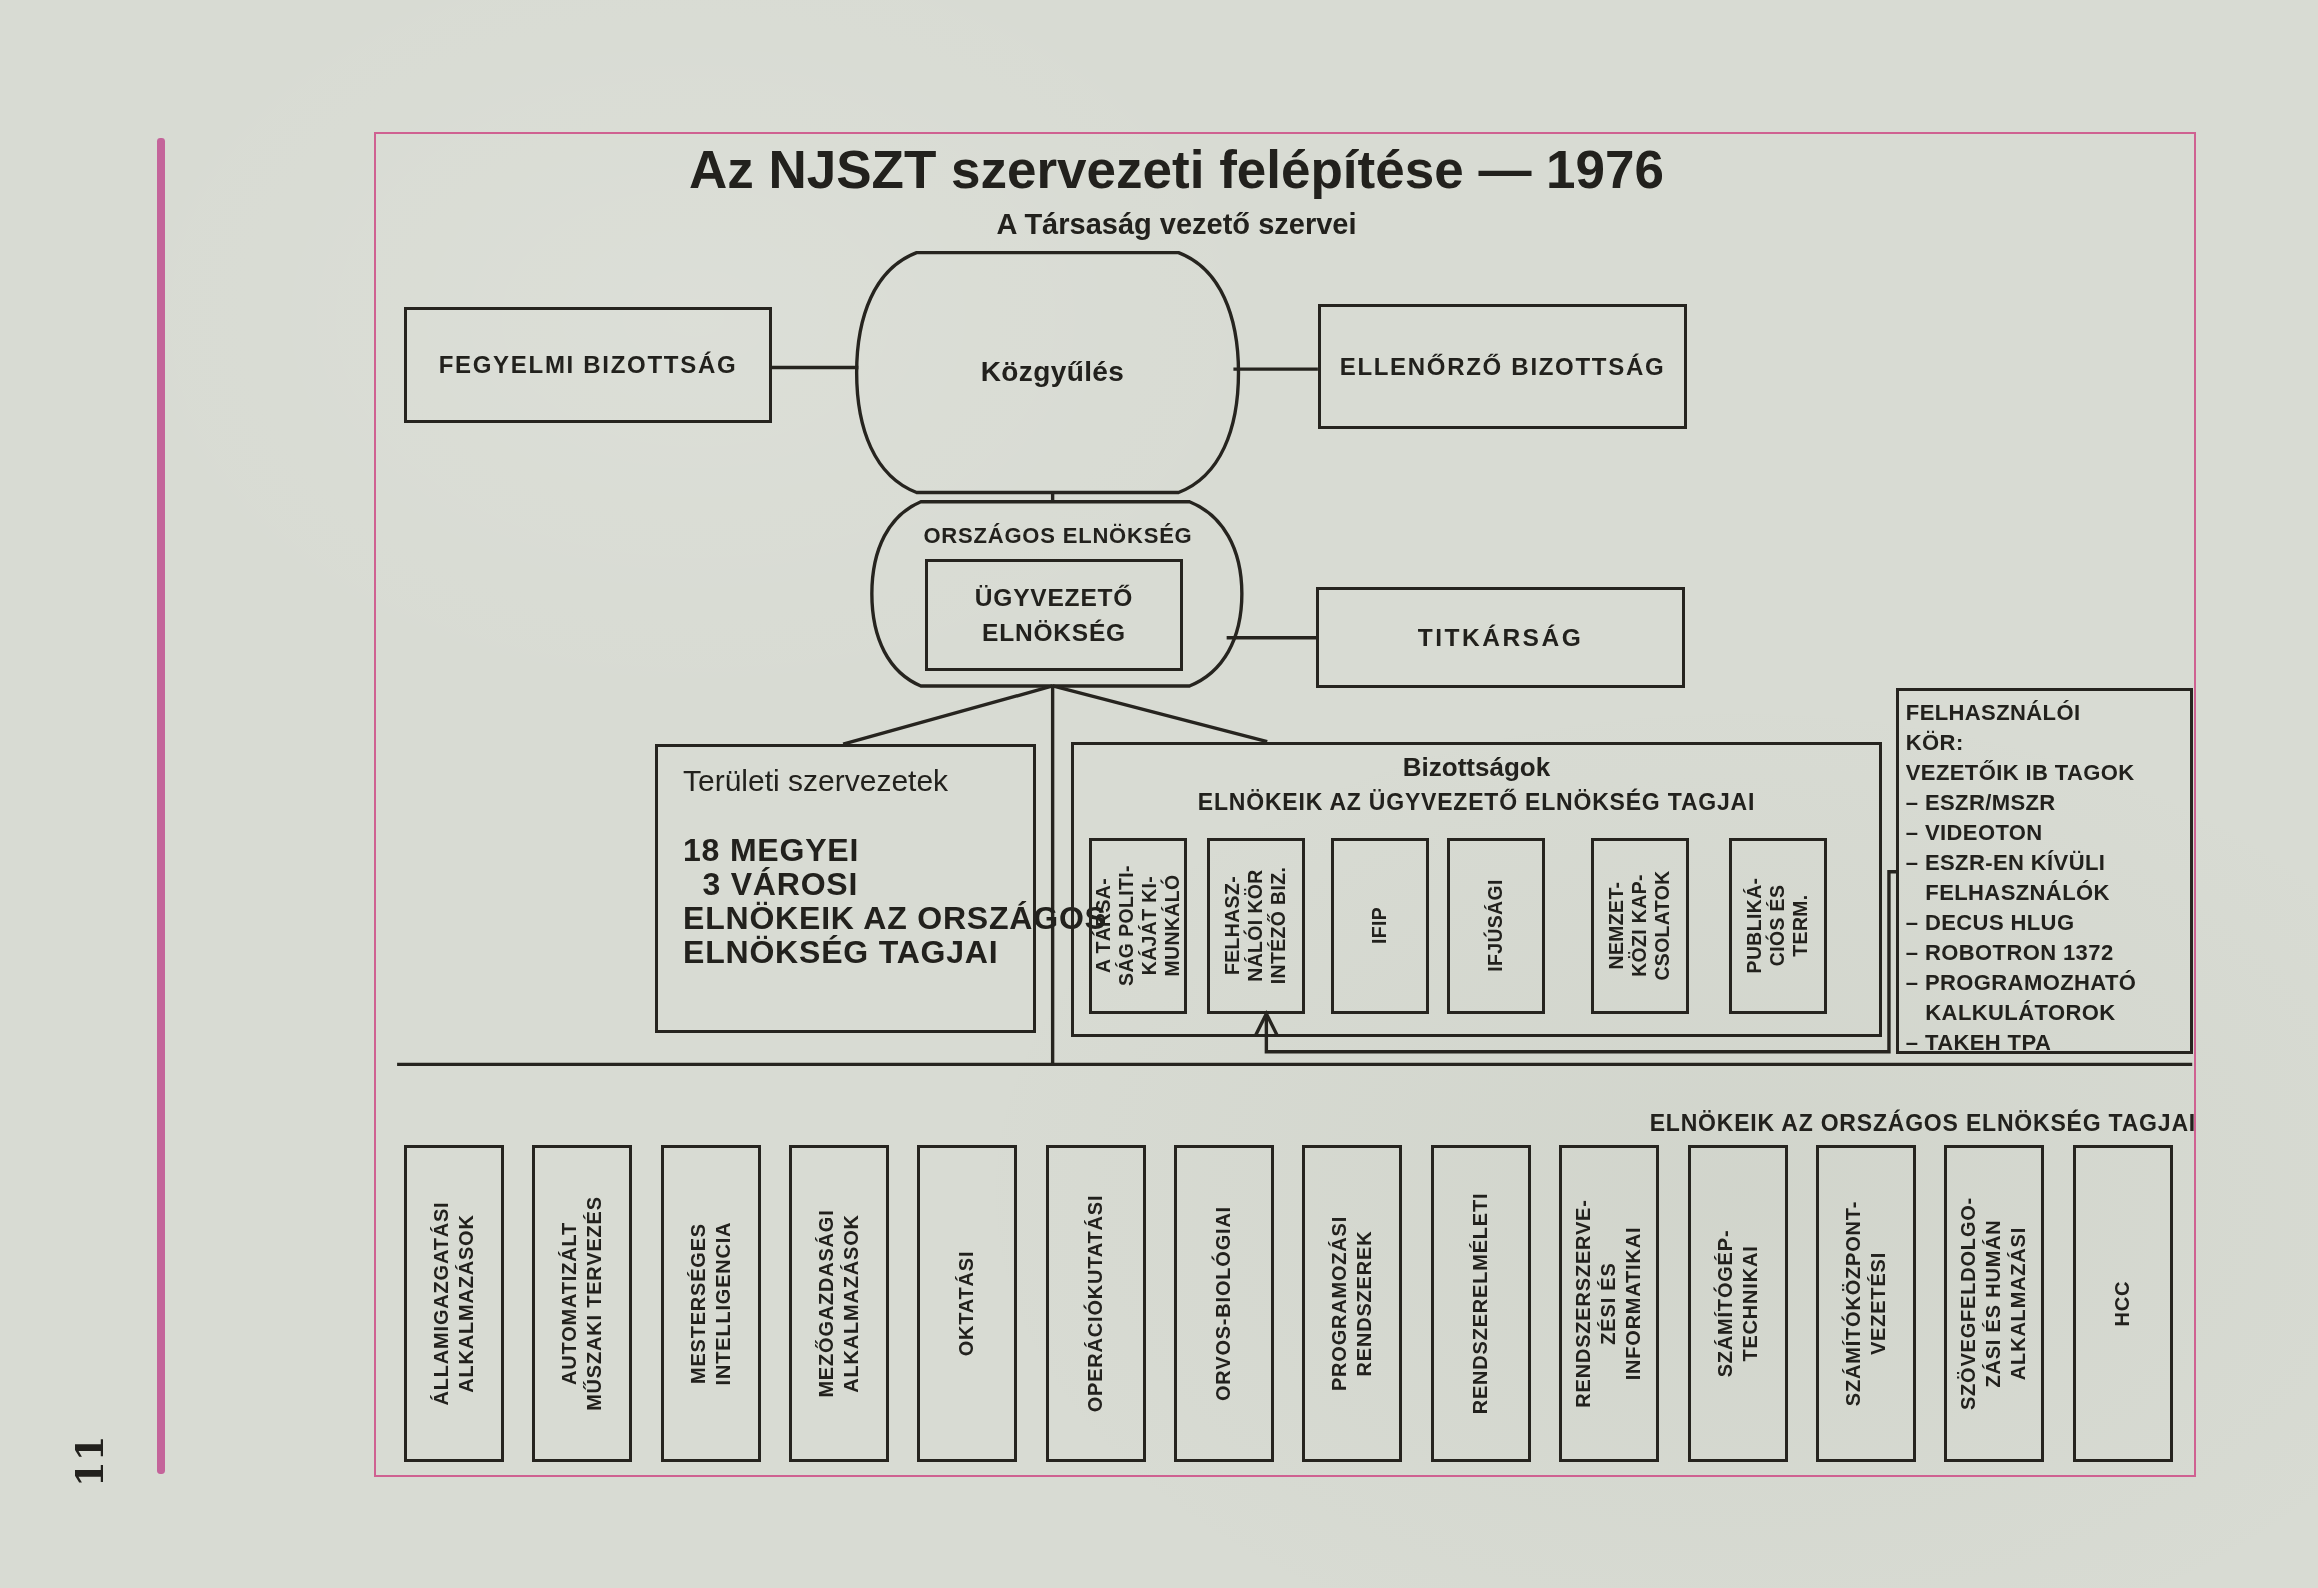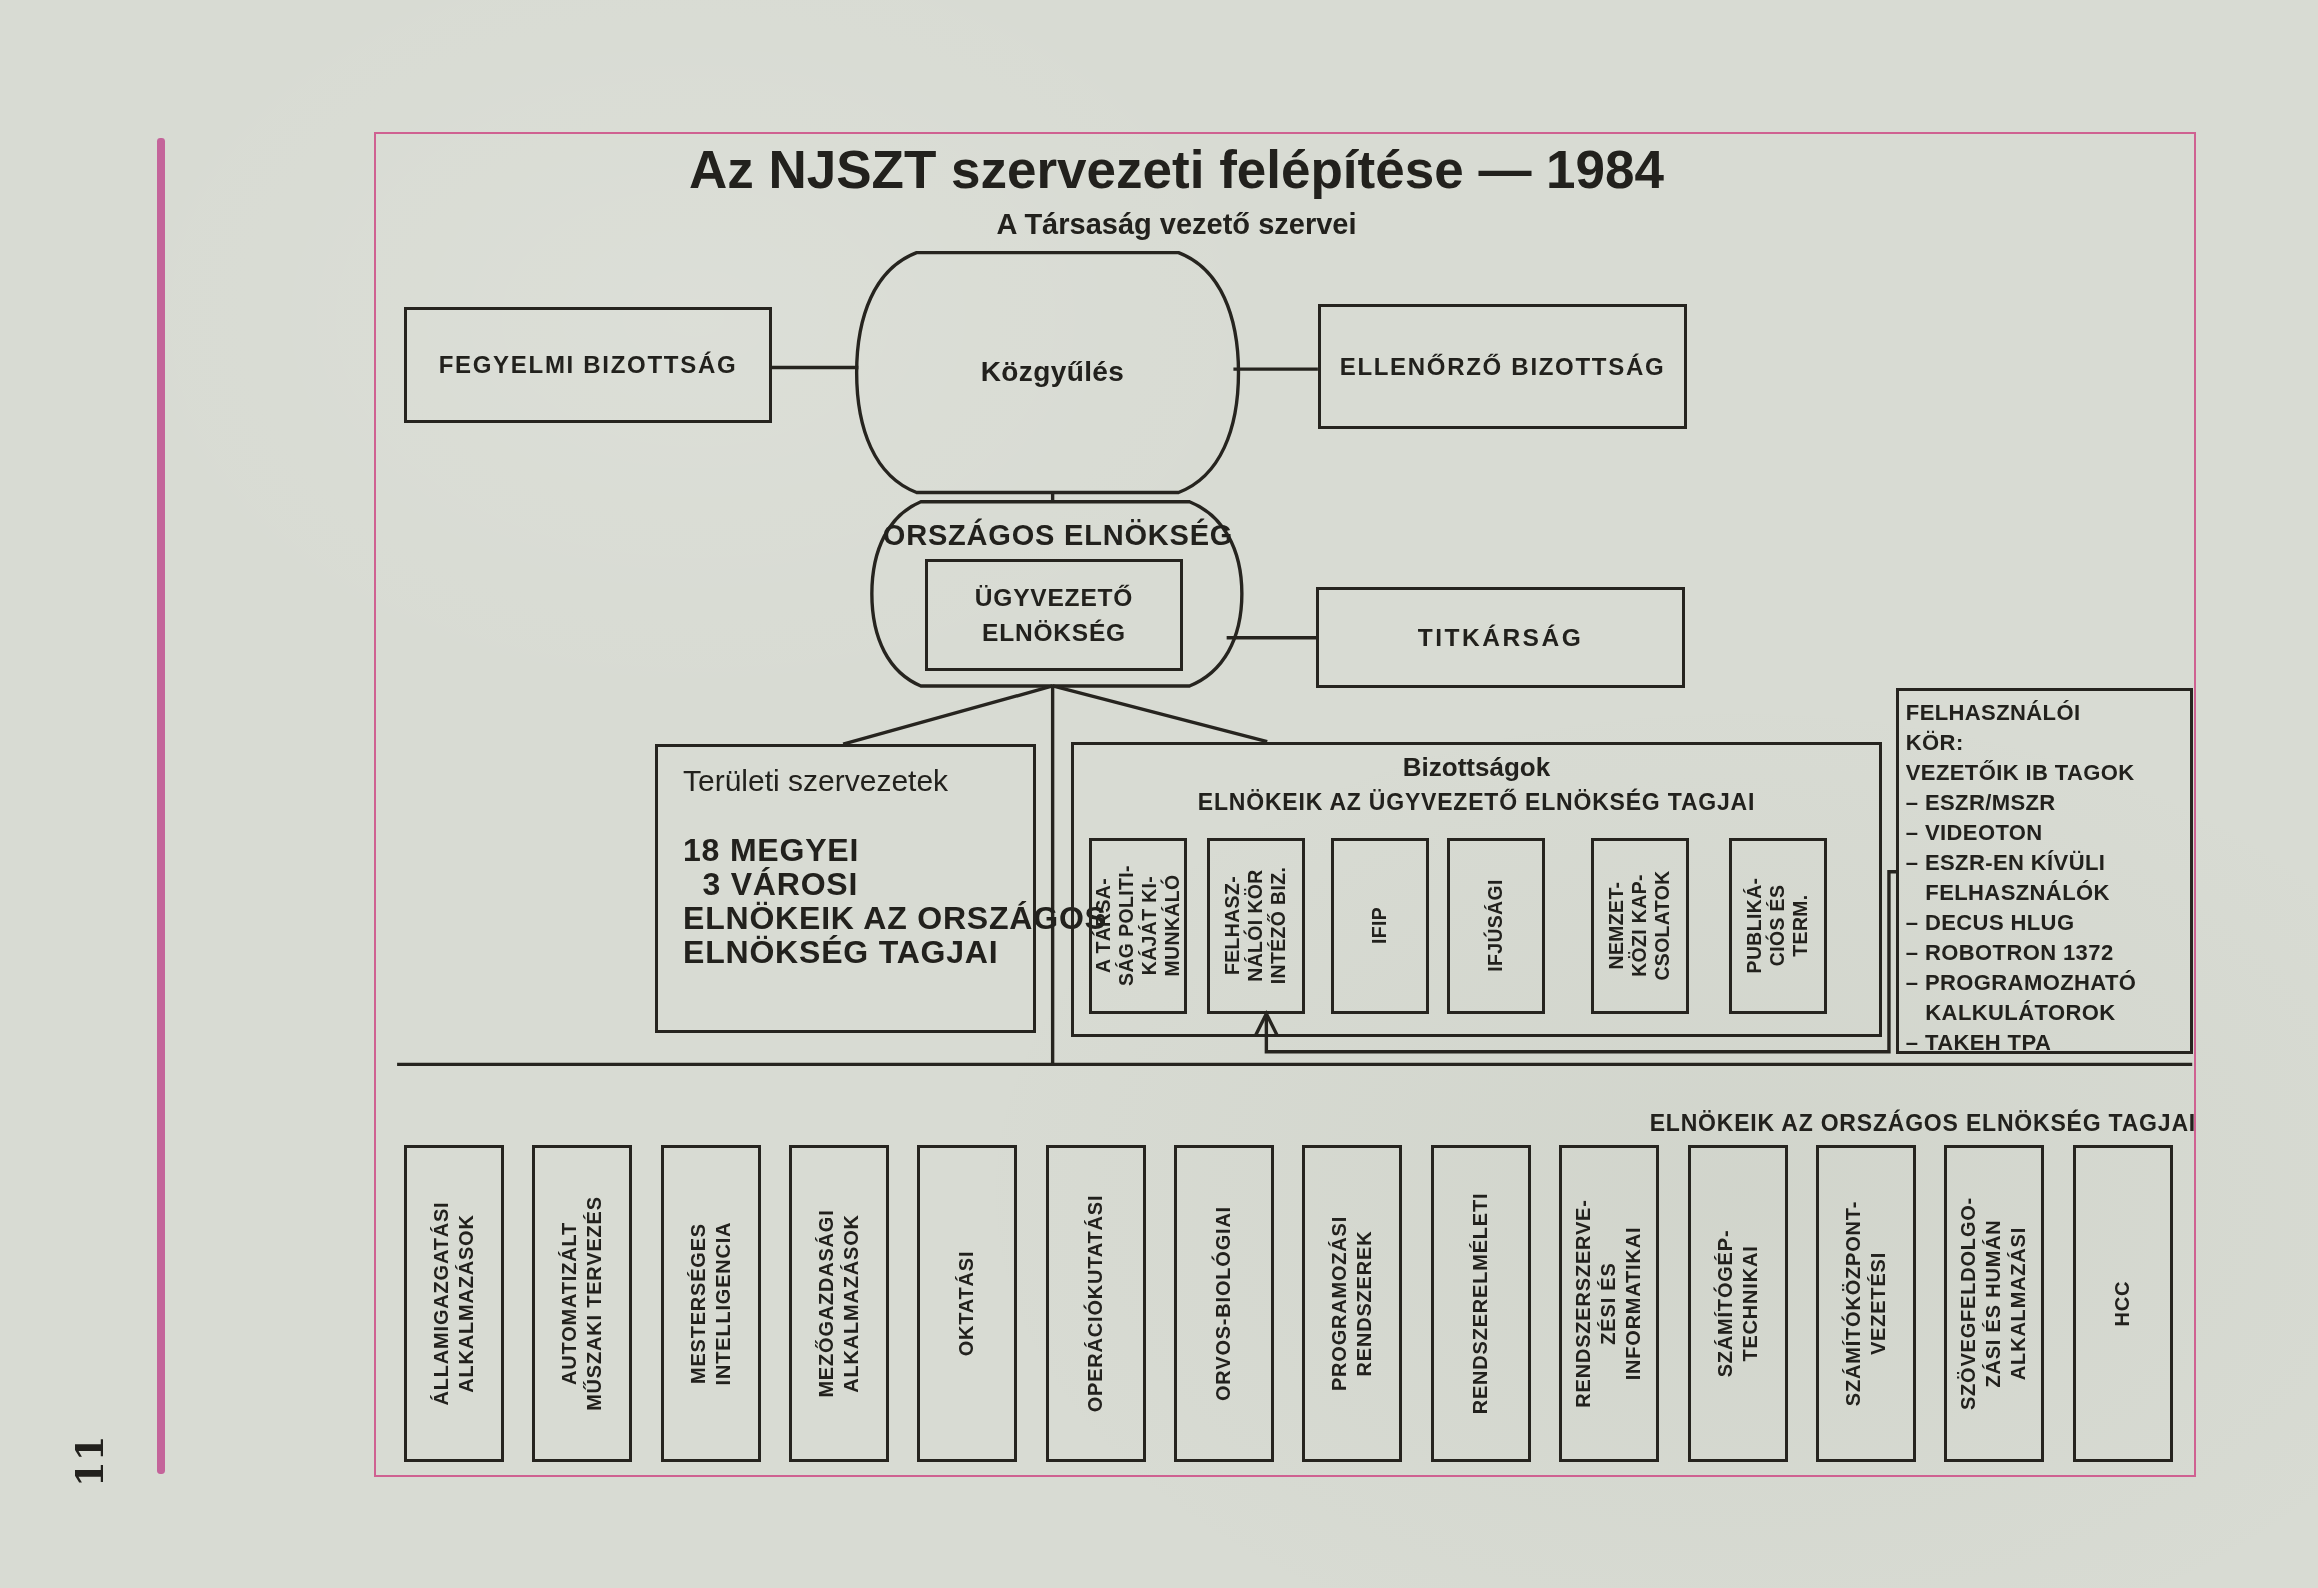--- a/index.html
+++ b/index.html
@@ -97,37 +97,37 @@
       <path d="M 1246 812 L 1246 1260"></path>
       <path d="M 1246 812 L 1500 878"></path>
 
       <path d="M 470 1260 L 2595 1260"></path>
 
       <path d="M 2245 1032 L 2236 1032 L 2236 1245 L 1499 1245 L 1499 1204"></path>
       <path d="M 1486 1226 L 1499 1200 L 1512 1226"></path>
     </g>
   </svg>
 
-  <div class="abs title" style="left:374px;top:139px;width:1605px;">Az NJSZT szervezeti felépítése — 1984</div>
+  <div class="abs title" style="left:374px;top:139px;width:1605px;">Az NJSZT szervezeti felépítése — 1976</div>
   <div class="abs subtitle" style="left:374px;top:208px;width:1605px;">A Társaság vezető szervei</div>
 
   <div class="abs box flexc" style="left:404px;top:307px;width:368px;height:116px;">
     <span class="lbl" style="font-size:24px;">FEGYELMI BIZOTTSÁG</span>
   </div>
 
   <div class="abs flexc" style="left:899px;top:345px;width:307px;height:54px;">
     <span style="font-size:28px;font-weight:bold;letter-spacing:0.4px;">Közgyűlés</span>
   </div>
 
   <div class="abs box flexc" style="left:1318px;top:304px;width:369px;height:125px;">
     <span class="lbl" style="font-size:24px;">ELLENŐRZŐ BIZOTTSÁG</span>
   </div>
 
   <div class="abs flexc" style="left:872px;top:517px;width:372px;height:37px;">
-    <span class="lbl" style="font-size:29px;letter-spacing:0.8px;">ORSZÁGOS ELNÖKSÉG</span>
+    <span class="lbl" style="font-size:22px;letter-spacing:0.8px;">ORSZÁGOS ELNÖKSÉG</span>
   </div>
   <div class="abs box flexc" style="left:925px;top:559px;width:258px;height:112px;">
     <span class="lbl preline" style="font-size:24.5px;line-height:35px;letter-spacing:0.8px;">ÜGYVEZETŐ
 ELNÖKSÉG</span>
   </div>
 
   <div class="abs box flexc" style="left:1316px;top:587px;width:369px;height:101px;">
     <span class="lbl" style="font-size:24.5px;letter-spacing:2.5px;">TITKÁRSÁG</span>
   </div>
 

